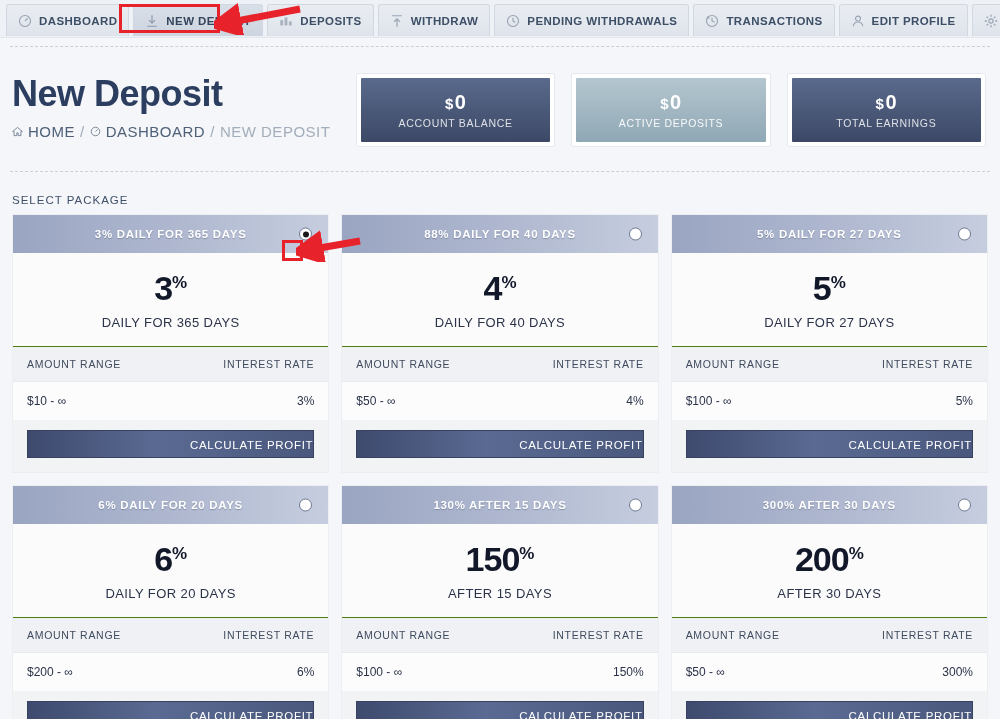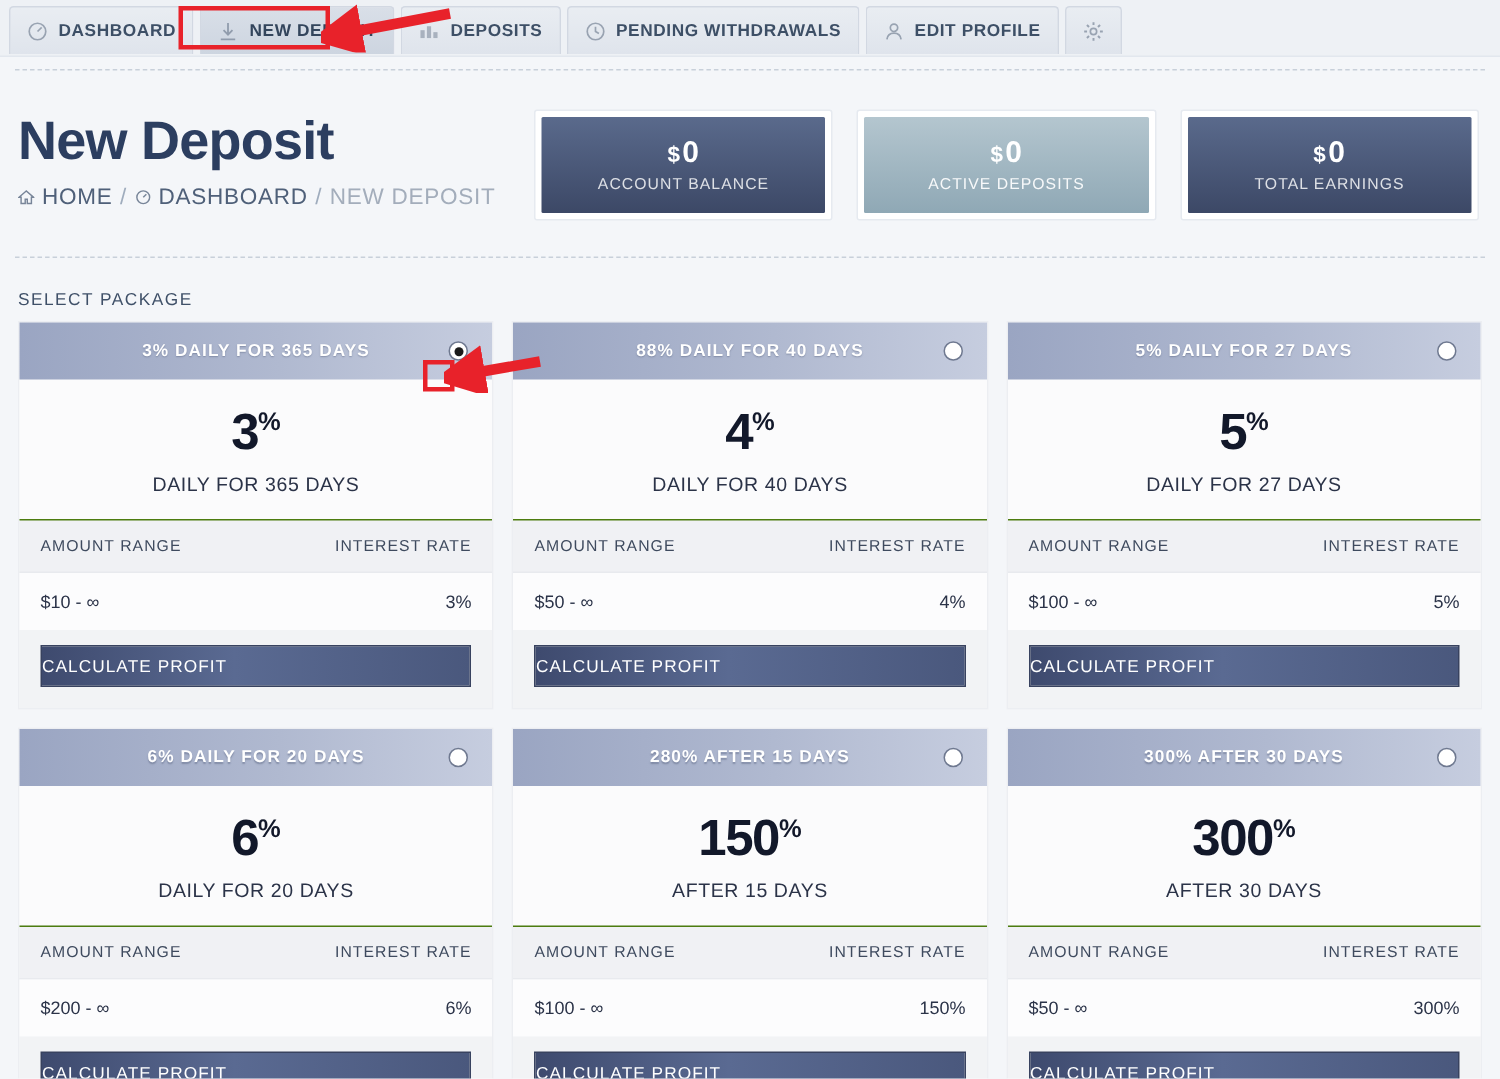--- a/index.html
+++ b/index.html
@@ -224,21 +224,21 @@
   }
   .card-foot {
     padding: 10px 14px 14px 14px;
     background: #f2f3f5;
   }
   .calc-btn {
     display: block;
     width: 100%;
     height: 28px;
     line-height: 28px;
-    text-align: left;
+    text-align: right;
     color: #ffffff;
     font-size: 11.5px;
     letter-spacing: 0.7px;
     background: linear-gradient(90deg, #3e4a6e 0%, #5a6a92 45%, #4a587d 100%);
     border: 1px solid #38425f;
     cursor: pointer;
   }
 
   
   .anno-box {
@@ -281,25 +281,43 @@
             <rect x="1.5" y="7" width="3.2" height="6" fill="#5c6b80" opacity=".8"></rect>
             <rect x="6.4" y="4" width="3.2" height="9" fill="#5c6b80" opacity=".8"></rect>
             <rect x="11.3" y="8.5" width="3.2" height="4.5" fill="#5c6b80" opacity=".8"></rect>
           </svg>
         </span>
         <span>DEPOSITS</span>
       </div>
       <div class="nav-tab">
         <span class="nav-ico">
           <svg viewBox="0 0 16 16" width="14" height="14">
+            <path d="M8 14.5V6M4.6 9L8 5.6 11.4 9M2.5 2h11" stroke="#5c6b80" stroke-width="1.4" fill="none"></path>
+          </svg>
+        </span>
+        <span>WITHDRAW</span>
+      </div>
+      <div class="nav-tab">
+        <span class="nav-ico">
+          <svg viewBox="0 0 16 16" width="14" height="14">
             <circle cx="8" cy="8" r="6.3" fill="none" stroke="#5c6b80" stroke-width="1.3"></circle>
             <path d="M8 4.4V8l2.6 1.6" stroke="#5c6b80" stroke-width="1.3" fill="none"></path>
           </svg>
         </span>
         <span>PENDING WITHDRAWALS</span>
+      </div>
+      <div class="nav-tab">
+        <span class="nav-ico">
+          <svg viewBox="0 0 16 16" width="14" height="14">
+            <circle cx="8" cy="8" r="6.3" fill="none" stroke="#5c6b80" stroke-width="1.3"></circle>
+            <path d="M8 4.2V8l2.8 1.4" stroke="#5c6b80" stroke-width="1.3" fill="none"></path>
+            <path d="M2 5.2l1.6-2 1.2 2.2" stroke="#5c6b80" stroke-width="1.2" fill="none"></path>
+          </svg>
+        </span>
+        <span>TRANSACTIONS</span>
       </div>
       <div class="nav-tab">
         <span class="nav-ico">
           <svg viewBox="0 0 16 16" width="14" height="14">
             <circle cx="8" cy="5.2" r="2.8" fill="none" stroke="#5c6b80" stroke-width="1.3"></circle>
             <path d="M2.6 14c.4-3.2 2.6-4.8 5.4-4.8S13 10.8 13.4 14" fill="none" stroke="#5c6b80" stroke-width="1.3"></path>
           </svg>
         </span>
         <span>EDIT PROFILE</span>
       </div>
@@ -446,21 +464,21 @@
       <div class="card-table-row">
         <span>$200 - ∞</span>
         <span>6%</span>
       </div>
       <div class="card-foot">
         <a class="calc-btn">CALCULATE PROFIT</a>
       </div>
     </div>
     <div class="card">
       <div class="card-head">
-        <span class="card-head-title">280% AFTER 15 DAYS</span>
+        <span class="card-head-title">130% AFTER 15 DAYS</span>
         <span class="radio"></span>
       </div>
       <div class="card-body">
         <div class="big-rate"><span>150</span><sup>%</sup></div>
         <div class="sub-rate">AFTER 15 DAYS</div>
       </div>
       <div class="card-table-head">
         <span>AMOUNT RANGE</span>
         <span>INTEREST RATE</span>
       </div>
@@ -471,21 +489,21 @@
       <div class="card-foot">
         <a class="calc-btn">CALCULATE PROFIT</a>
       </div>
     </div>
     <div class="card">
       <div class="card-head">
         <span class="card-head-title">300% AFTER 30 DAYS</span>
         <span class="radio"></span>
       </div>
       <div class="card-body">
-        <div class="big-rate"><span>300</span><sup>%</sup></div>
+        <div class="big-rate"><span>200</span><sup>%</sup></div>
         <div class="sub-rate">AFTER 30 DAYS</div>
       </div>
       <div class="card-table-head">
         <span>AMOUNT RANGE</span>
         <span>INTEREST RATE</span>
       </div>
       <div class="card-table-row">
         <span>$50 - ∞</span>
         <span>300%</span>
       </div>

